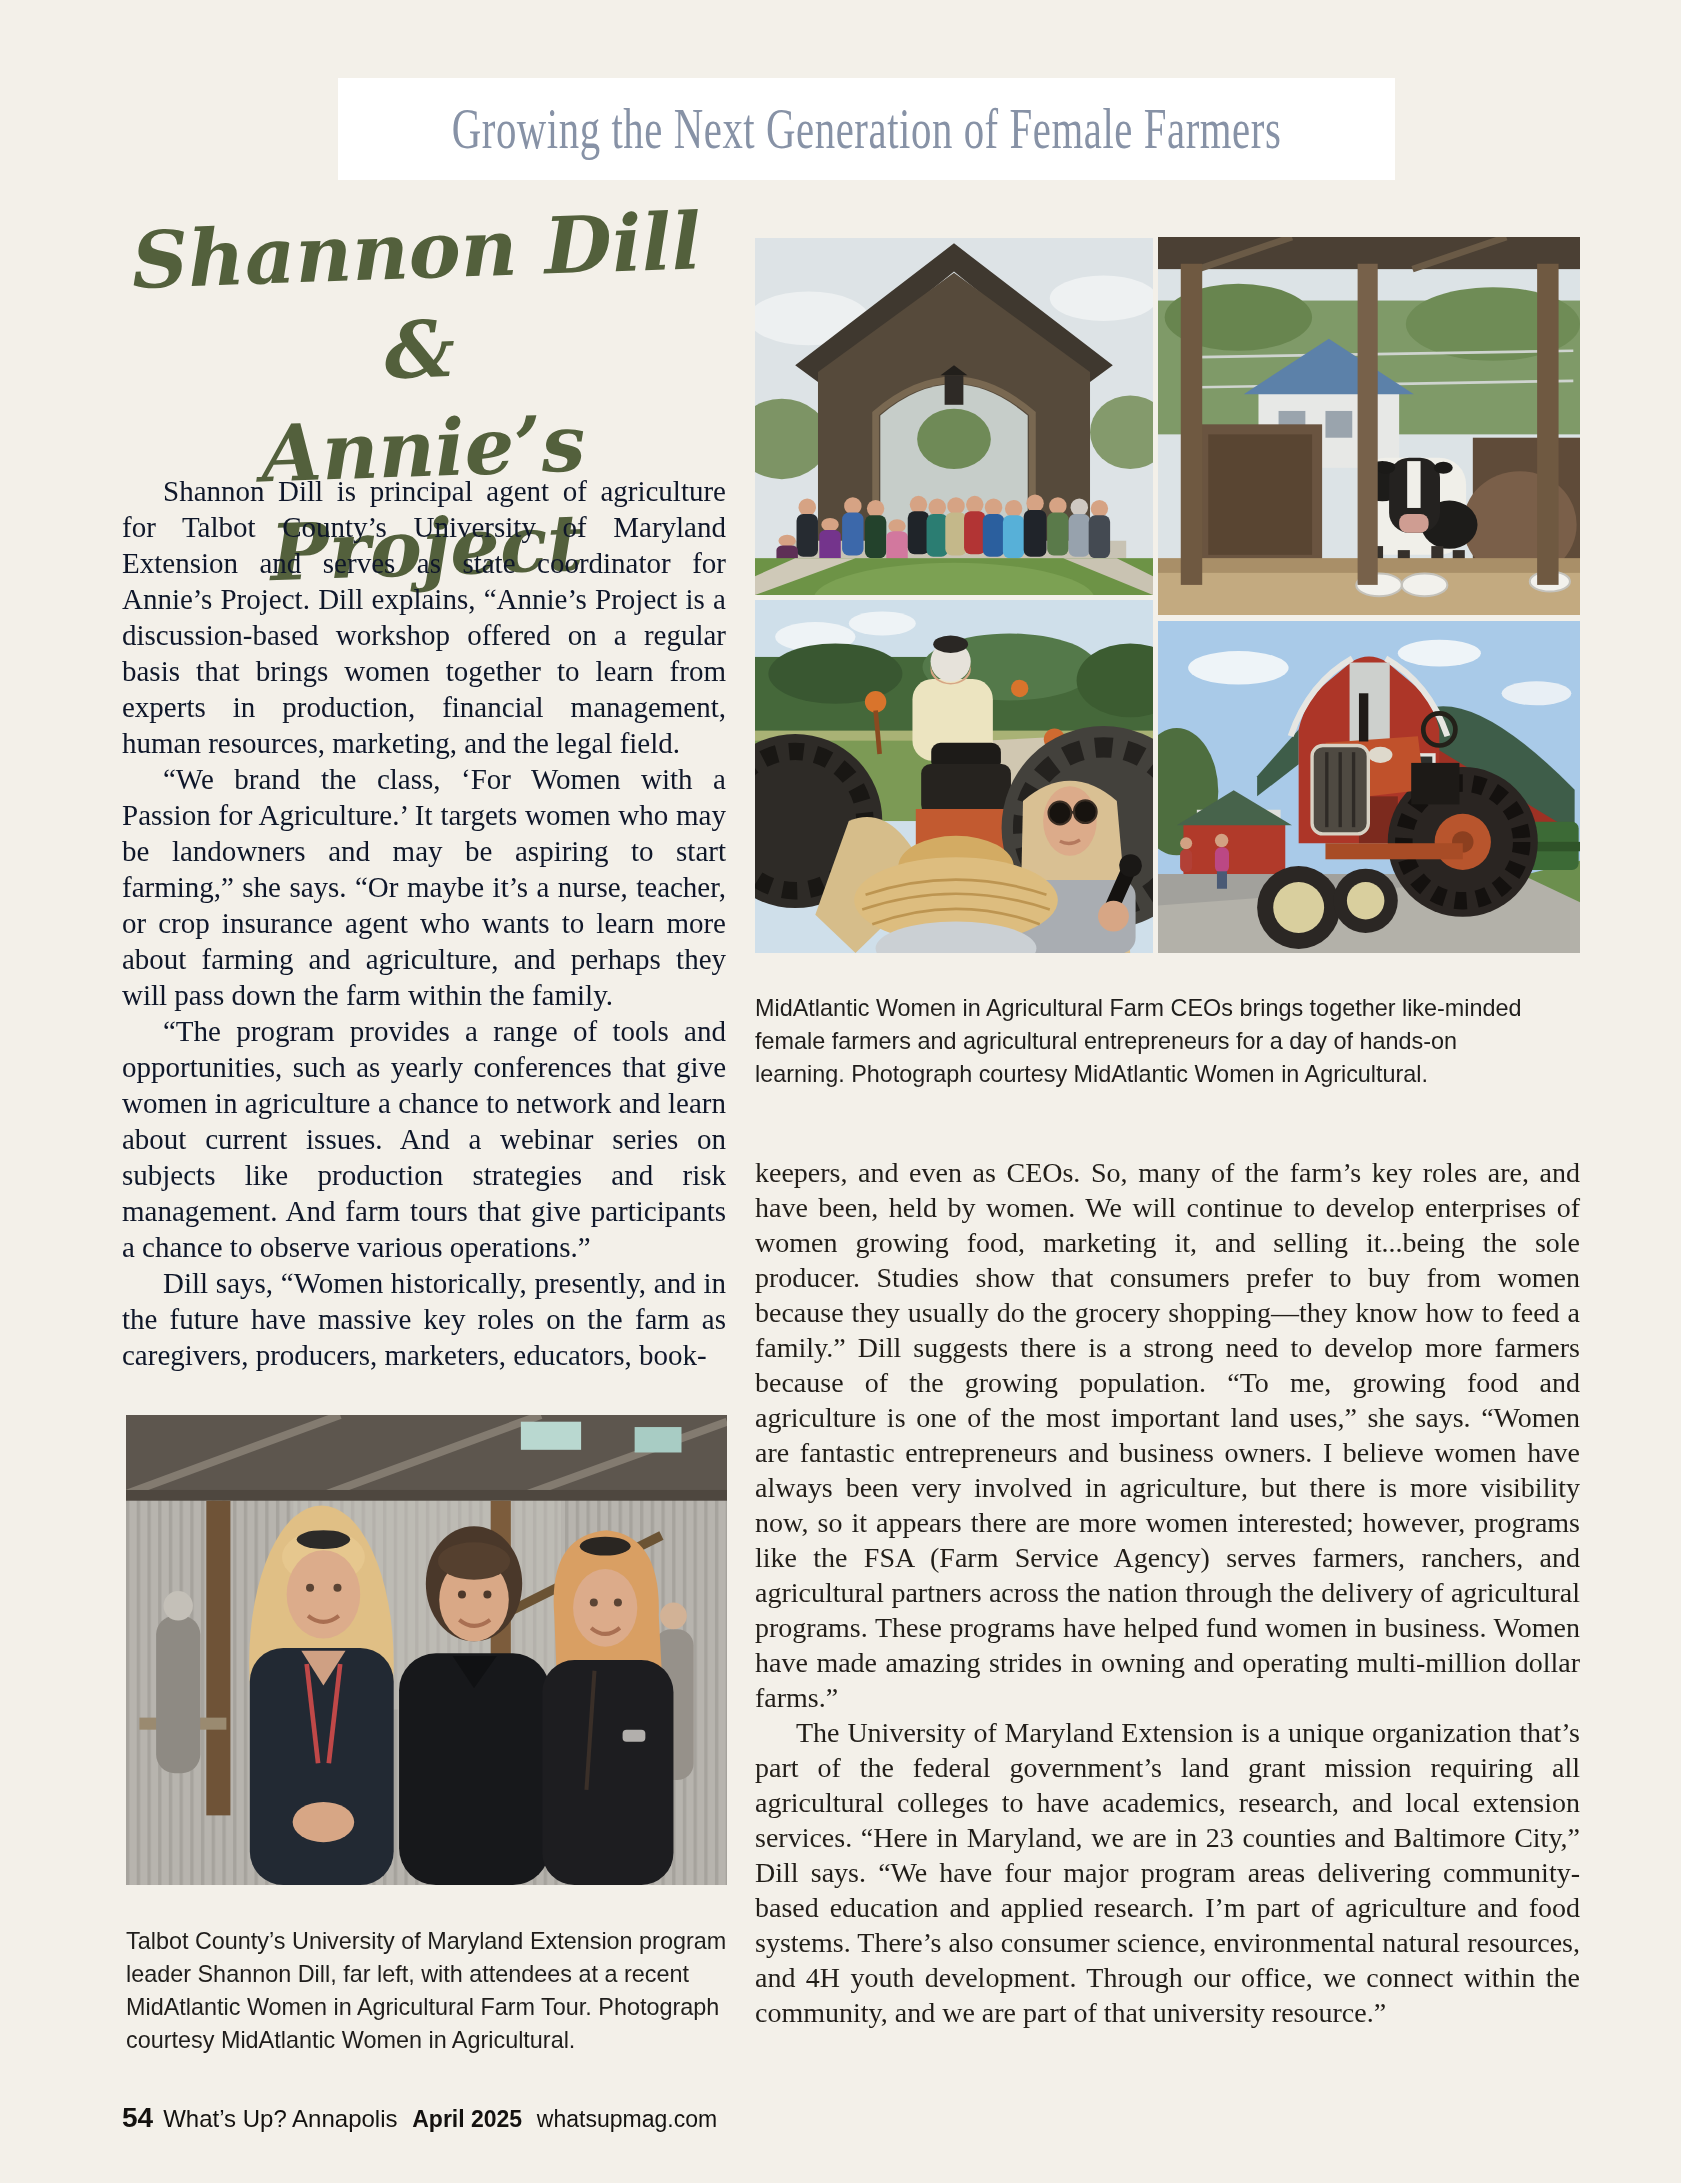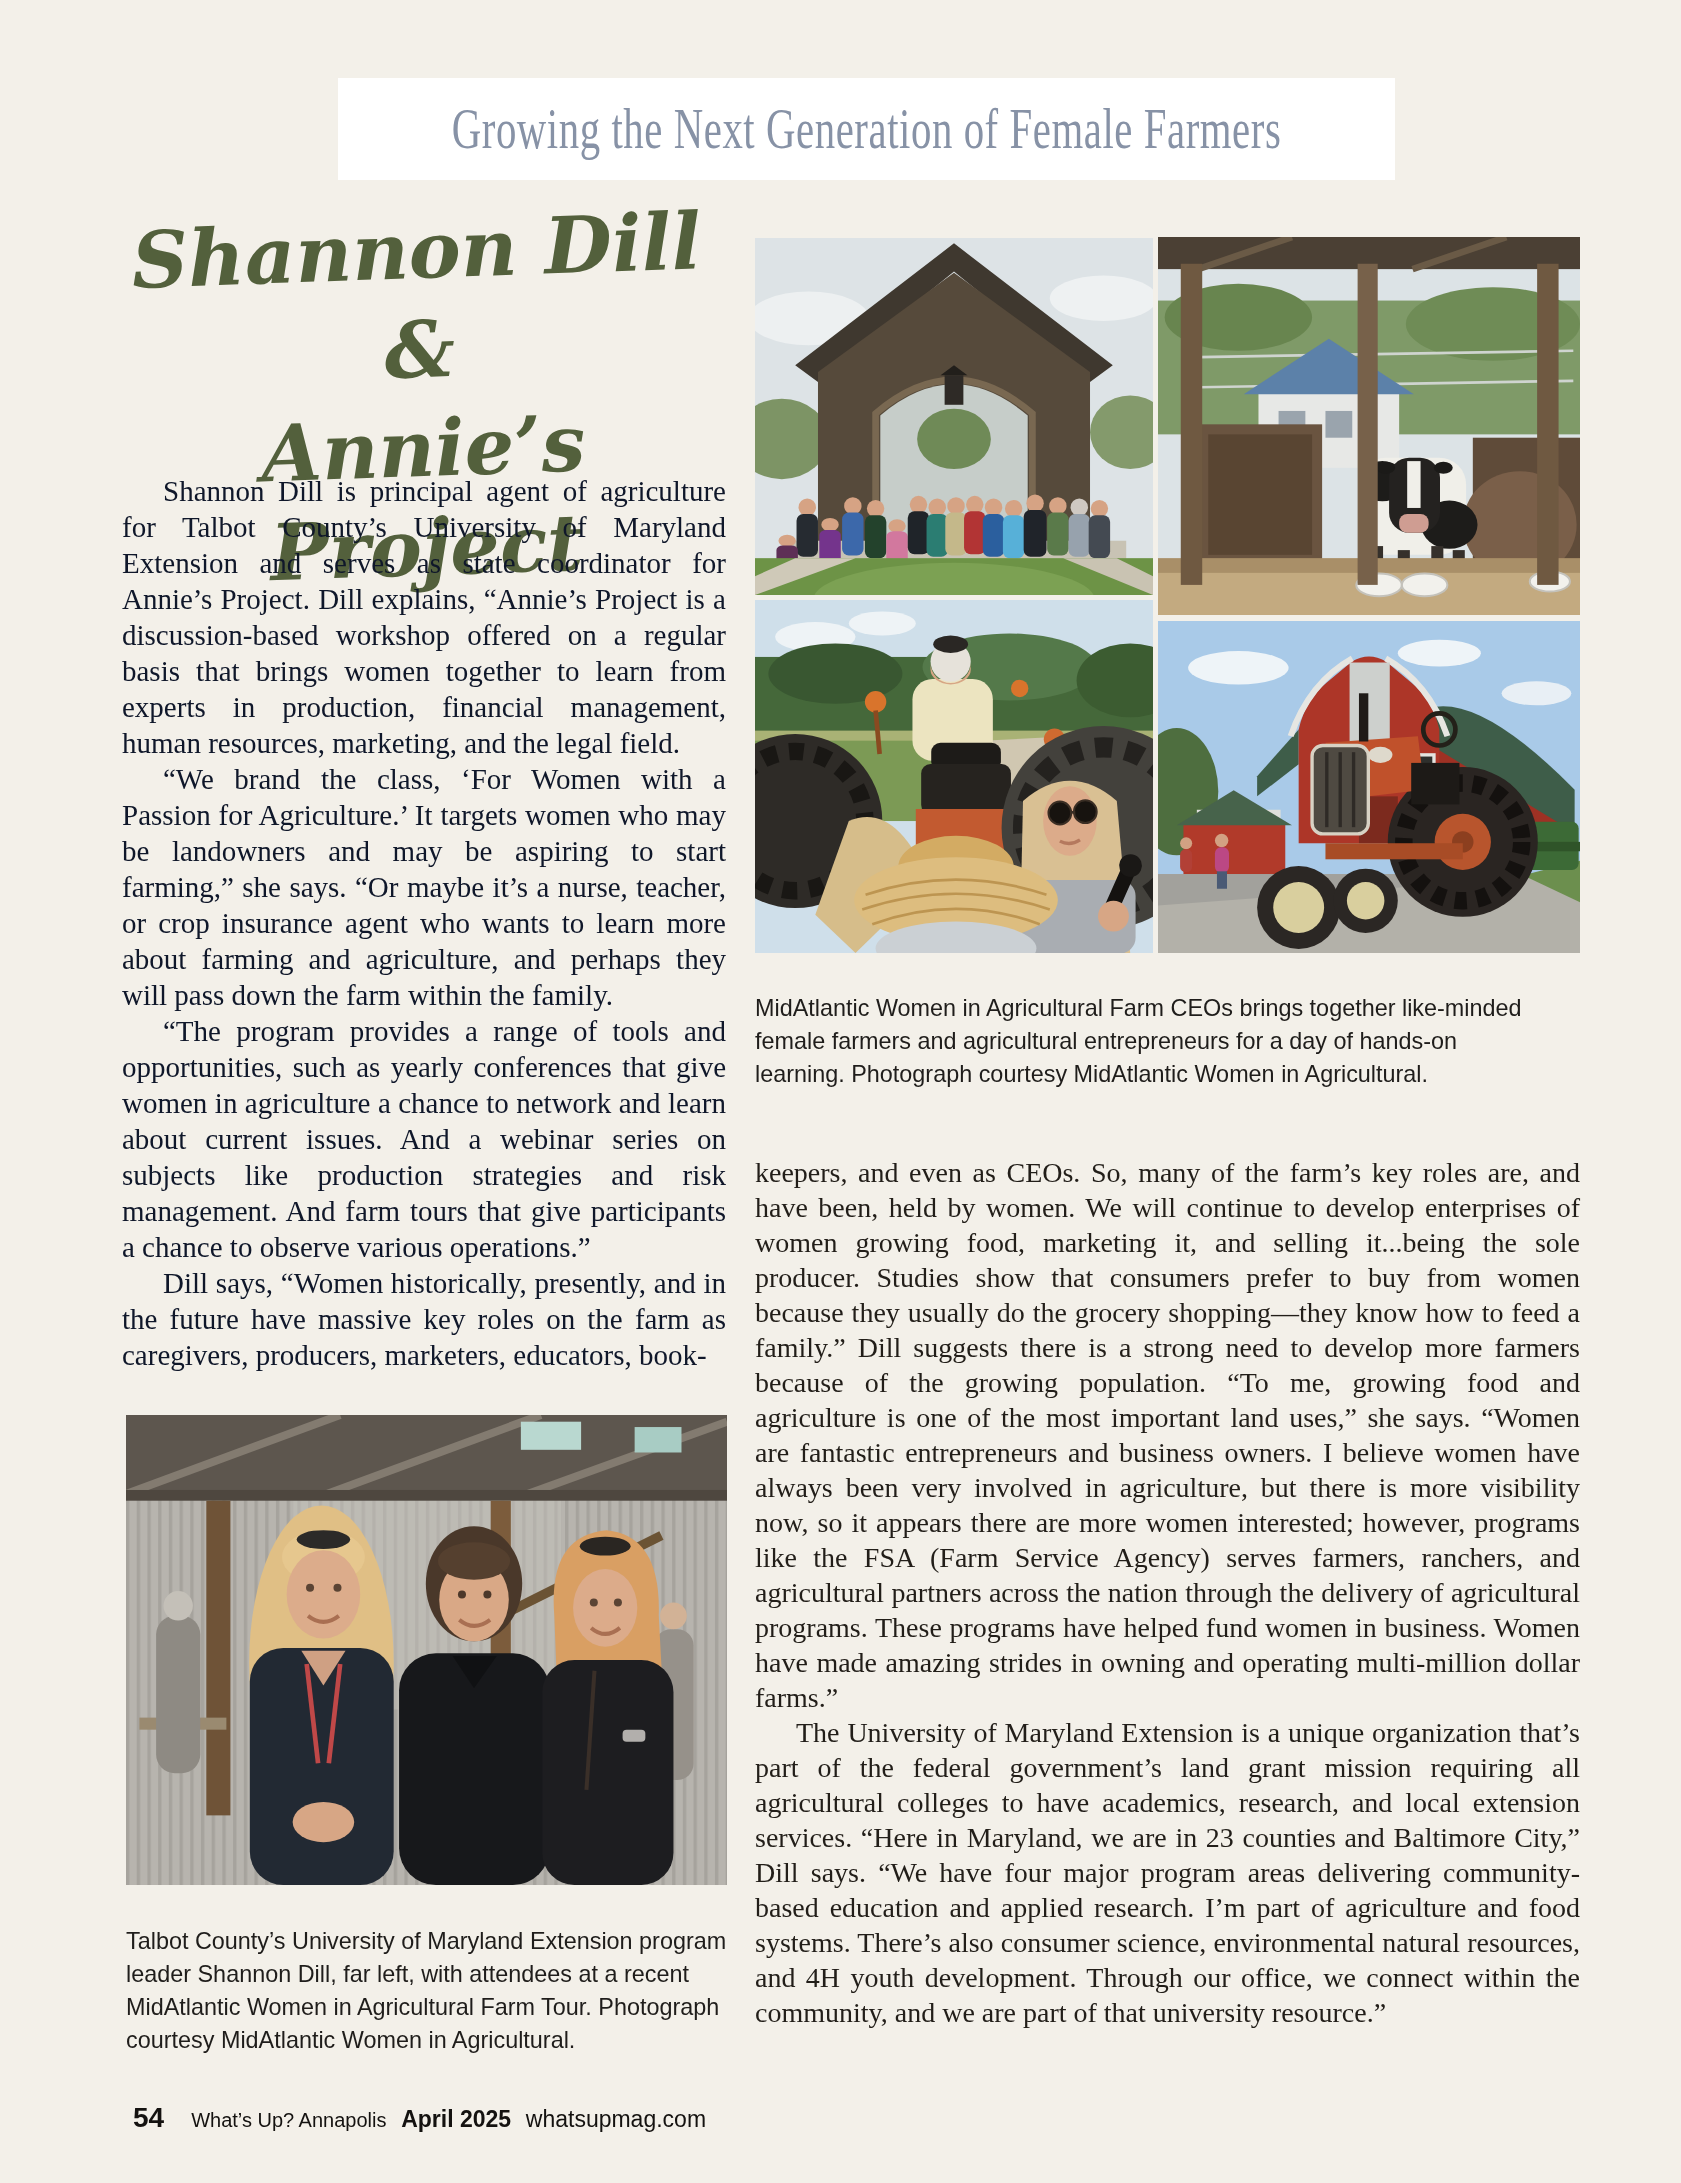--- a/index.html
+++ b/index.html
@@ -27,24 +27,24 @@
   .cap2{position:absolute;left:126px;top:1925px;width:602px;}
   
   .photo{position:absolute;overflow:hidden;}
   .photo svg{display:block;width:100%;height:100%;}
   .ph-tl{left:755px;top:238px;width:398px;height:357px;}
   .ph-tr{left:1158px;top:237px;width:422px;height:378px;}
   .ph-bl{left:755px;top:600px;width:398px;height:353px;}
   .ph-br{left:1158px;top:621px;width:422px;height:332px;}
   .ph-portrait{left:126px;top:1415px;width:601px;height:470px;}
   
-  .footer{position:absolute;left:133px;top:2102px;display:flex;align-items:baseline;
+  .footer{position:absolute;left:122px;top:2102px;display:flex;align-items:baseline;
           font-family:"Liberation Sans",sans-serif;color:#141210;}
   .page-num{font-size:28px;font-weight:700;}
-  .footer .mag{font-size:20px;margin-left:27px;}
+  .footer .mag{font-size:24px;margin-left:10px;}
   .footer .issue{font-size:23px;font-weight:700;margin-left:14.7px;}
   .footer .site{font-size:23px;margin-left:14.7px;}
 </style>
 </head>
 <body>
 
 <div class="page">
 
   <div class="header-band">
     <span class="header-title">Growing the Next Generation of Female Farmers</span>

